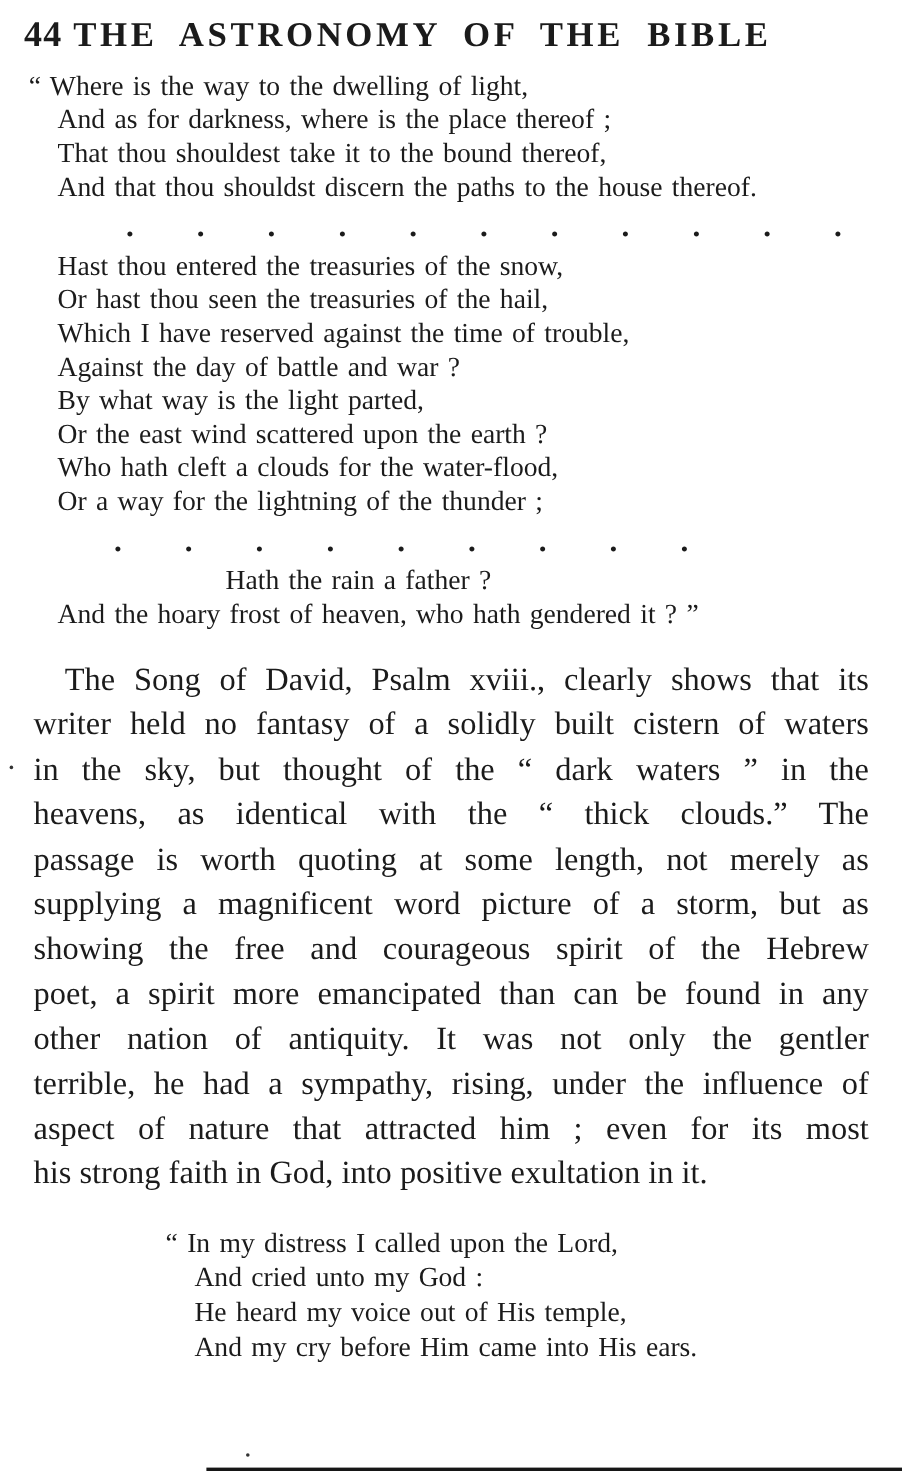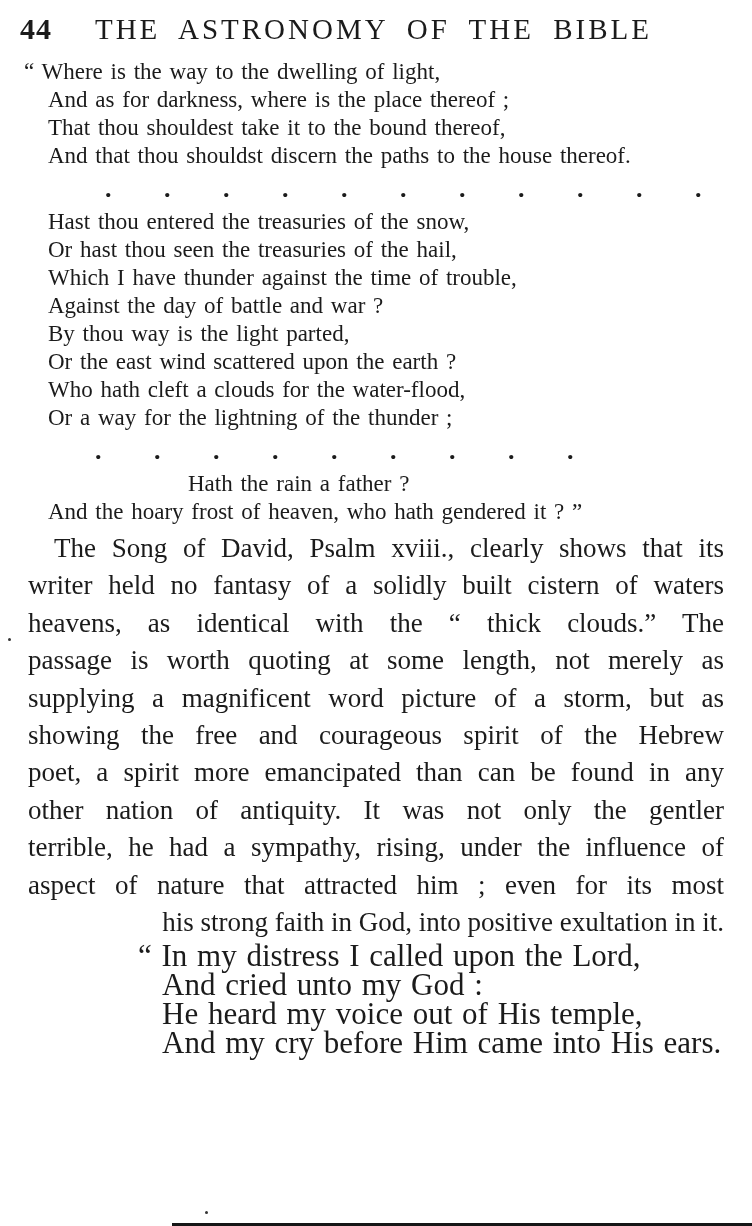--- a/index.html
+++ b/index.html
@@ -18,24 +18,24 @@
     align-items: baseline;
     margin-bottom: 12px;
   }
   .pagenum {
     font-size: 30px;
     font-weight: 700;
     letter-spacing: 1px;
   }
   .running-title {
     flex: 1;
-    text-align: right;
+    text-align: center;
     padding-right: 74px;
     font-size: 29px;
-    font-weight: 400;
+    font-weight: 700;
     letter-spacing: 3px;
     word-spacing: 9px;
     white-space: nowrap;
   }
 
   .verse {
     font-size: 23px;
     line-height: 28px;
     padding-left: 28px;
     word-spacing: 2px;
@@ -50,37 +50,38 @@
     height: 38px;
     font-size: 26px;
     font-weight: 700;
     word-spacing: 46px;
     white-space: nowrap;
   }
   .dots1 { padding-left: 57px; }
   .dots2 { padding-left: 47px; }
 
   .prose {
-    margin-top: 4px;
+    margin-top: 22px;
     font-size: 27px;
     line-height: 37.4px;
     padding-left: 8px;
     padding-right: 2px;
   }
-  .pline { white-space: nowrap; text-align: right; }
+  .pline { white-space: nowrap; }
   .pline.j {
     white-space: normal;
     text-align: justify;
     text-align-last: justify;
     text-justify: inter-word;
   }
   .pfirst { text-indent: 26px; }
 
   .quote2 {
-    font-size: 31px;
+    margin-top: 24px;
+    font-size: 23px;
     line-height: 29px;
     padding-left: 142px;
     word-spacing: 2px;
     white-space: nowrap;
   }
 
   .scan-line {
     position: absolute;
     left: 172px; right: 0; bottom: 0;
     height: 3px;
@@ -108,36 +109,37 @@
   <div class="verse">
     <div class="vline hangq">“ Where is the way to the dwelling of light,</div>
     <div class="vline">And as for darkness, where is the place thereof ;</div>
     <div class="vline">That thou shouldest take it to the bound thereof,</div>
     <div class="vline">And that thou shouldst discern the paths to the house thereof.</div>
 
     <div class="dots dots1">. . . . . . . . . . .</div>
 
     <div class="vline">Hast thou entered the treasuries of the snow,</div>
     <div class="vline">Or hast thou seen the treasuries of the hail,</div>
-    <div class="vline">Which I have thunder against the time of trouble,</div>
+    <div class="vline">Which I have reserved against the time of trouble,</div>
     <div class="vline">Against the day of battle and war ?</div>
-    <div class="vline">By thou way is the light parted,</div>
+    <div class="vline">By what way is the light parted,</div>
     <div class="vline">Or the east wind scattered upon the earth ?</div>
     <div class="vline">Who hath cleft a clouds for the water-flood,</div>
     <div class="vline">Or a way for the lightning of the thunder ;</div>
 
     <div class="dots dots2">. . . . . . . . .</div>
 
     <div class="vline vindent">Hath the rain a father ?</div>
     <div class="vline">And the hoary frost of heaven, who hath gendered it ? ”</div>
   </div>
 
   <div class="prose">
     <div class="pline j pfirst">The Song of David, Psalm xviii., clearly shows that its</div>
     <div class="pline j">writer held no fantasy of a solidly built cistern of waters</div>
+    <div class="pline j">in the sky, but thought of the “ dark waters ” in the</div>
     <div class="pline j">heavens, as identical with the “ thick clouds.” The</div>
     <div class="pline j">passage is worth quoting at some length, not merely as</div>
     <div class="pline j">supplying a magnificent word picture of a storm, but as</div>
     <div class="pline j">showing the free and courageous spirit of the Hebrew</div>
     <div class="pline j">poet, a spirit more emancipated than can be found in any</div>
     <div class="pline j">other nation of antiquity. It was not only the gentler</div>
     <div class="pline j">terrible, he had a sympathy, rising, under the influence of</div>
     <div class="pline j">aspect of nature that attracted him ; even for its most</div>
     <div class="pline">his strong faith in God, into positive exultation in it.</div>
   </div>

